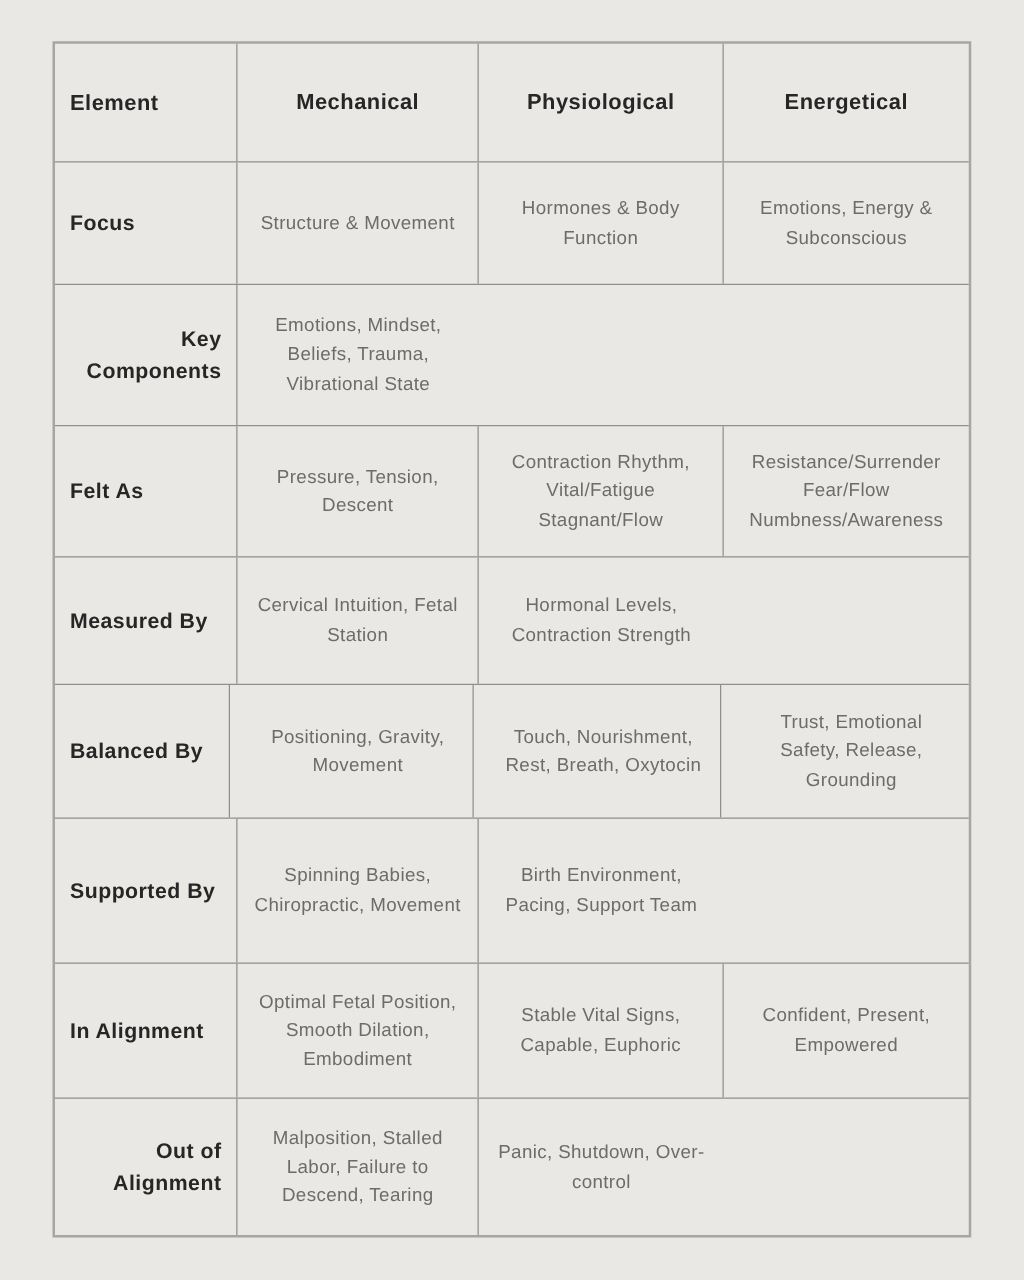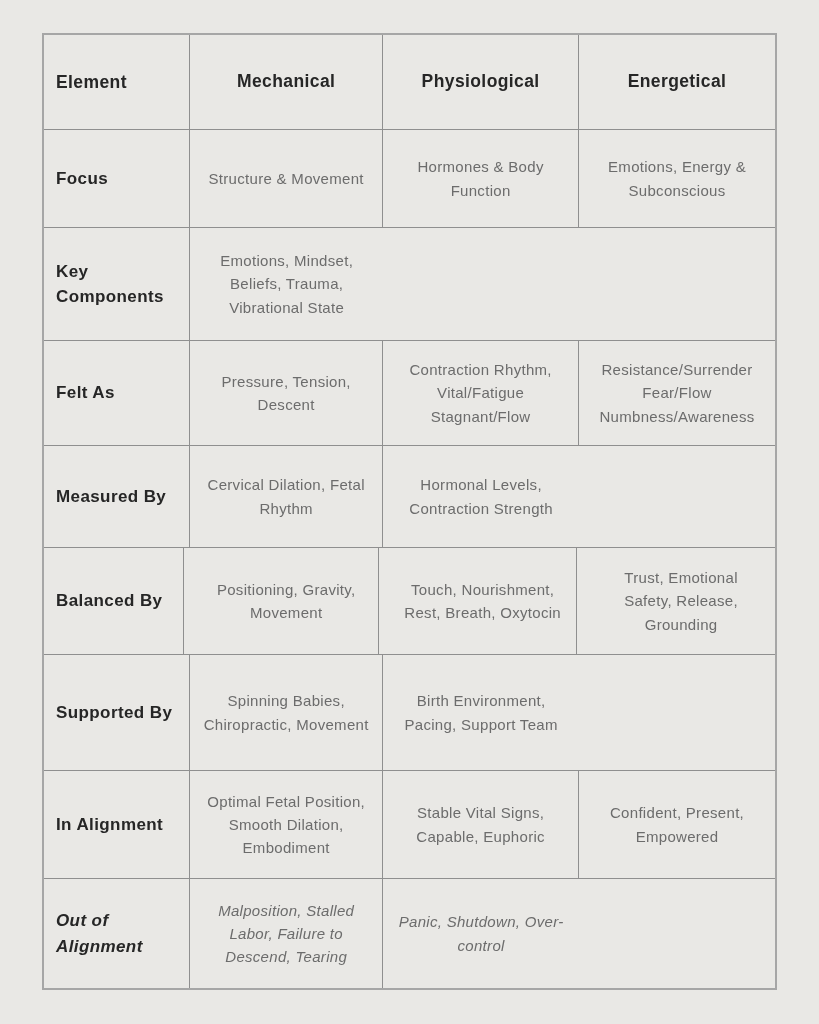--- a/index.html
+++ b/index.html
@@ -32,38 +32,38 @@
   }
   .row:last-child { border-bottom: none; }
   .row:nth-child(1) { height: 95px; }
   .row:nth-child(2) { height: 98px; }
   .row:nth-child(3) { height: 113px; }
   .row:nth-child(4) { height: 105px; }
   .row:nth-child(5) { height: 102px; }
   .row:nth-child(6) { height: 107px; gap: 10px; }
   .row:nth-child(7) { height: 116px; }
   .row:nth-child(8) { height: 108px; }
-  .row:nth-child(9) { height: 109px; font-style: italic; }
+  .row:nth-child(9) { height: 109px; }
   .cell {
     box-sizing: border-box;
     border-right: 1px solid #8f8f8f;
     display: flex;
     align-items: center;
     justify-content: center;
     text-align: center;
     padding: 6px 12px;
     color: #6c6c6c;
     font-size: 15px;
     line-height: 1.55;
     letter-spacing: 0.3px;
   }
   .cell:last-child { border-right: none; }
   .cell.rowhead {
     justify-content: flex-start;
-    text-align: left;
+    text-align: right;
     color: #262626;
     font-weight: 700;
     font-size: 17px;
     line-height: 1.5;
     letter-spacing: 0.4px;
   }
   .row.header-row .cell {
     color: #262626;
     font-weight: 700;
     font-size: 17.5px;
@@ -96,21 +96,21 @@
 
   <div class="row">
     <div class="cell rowhead">Felt As</div>
     <div class="cell">Pressure, Tension, Descent</div>
     <div class="cell">Contraction Rhythm, Vital/Fatigue Stagnant/Flow</div>
     <div class="cell">Resistance/Surrender Fear/Flow Numbness/Awareness</div>
   </div>
 
   <div class="row">
     <div class="cell rowhead">Measured By</div>
-    <div class="cell">Cervical Dilation, Fetal Rhythm</div>
+    <div class="cell">Cervical Intuition, Fetal Station</div>
     <div class="cell">Hormonal Levels, Contraction Strength</div>
   </div>
 
   <div class="row">
     <div class="cell rowhead">Balanced By</div>
     <div class="cell">Positioning, Gravity, Movement</div>
     <div class="cell">Touch, Nourishment, Rest, Breath, Oxytocin</div>
     <div class="cell">Trust, Emotional Safety, Release, Grounding</div>
   </div>
 

